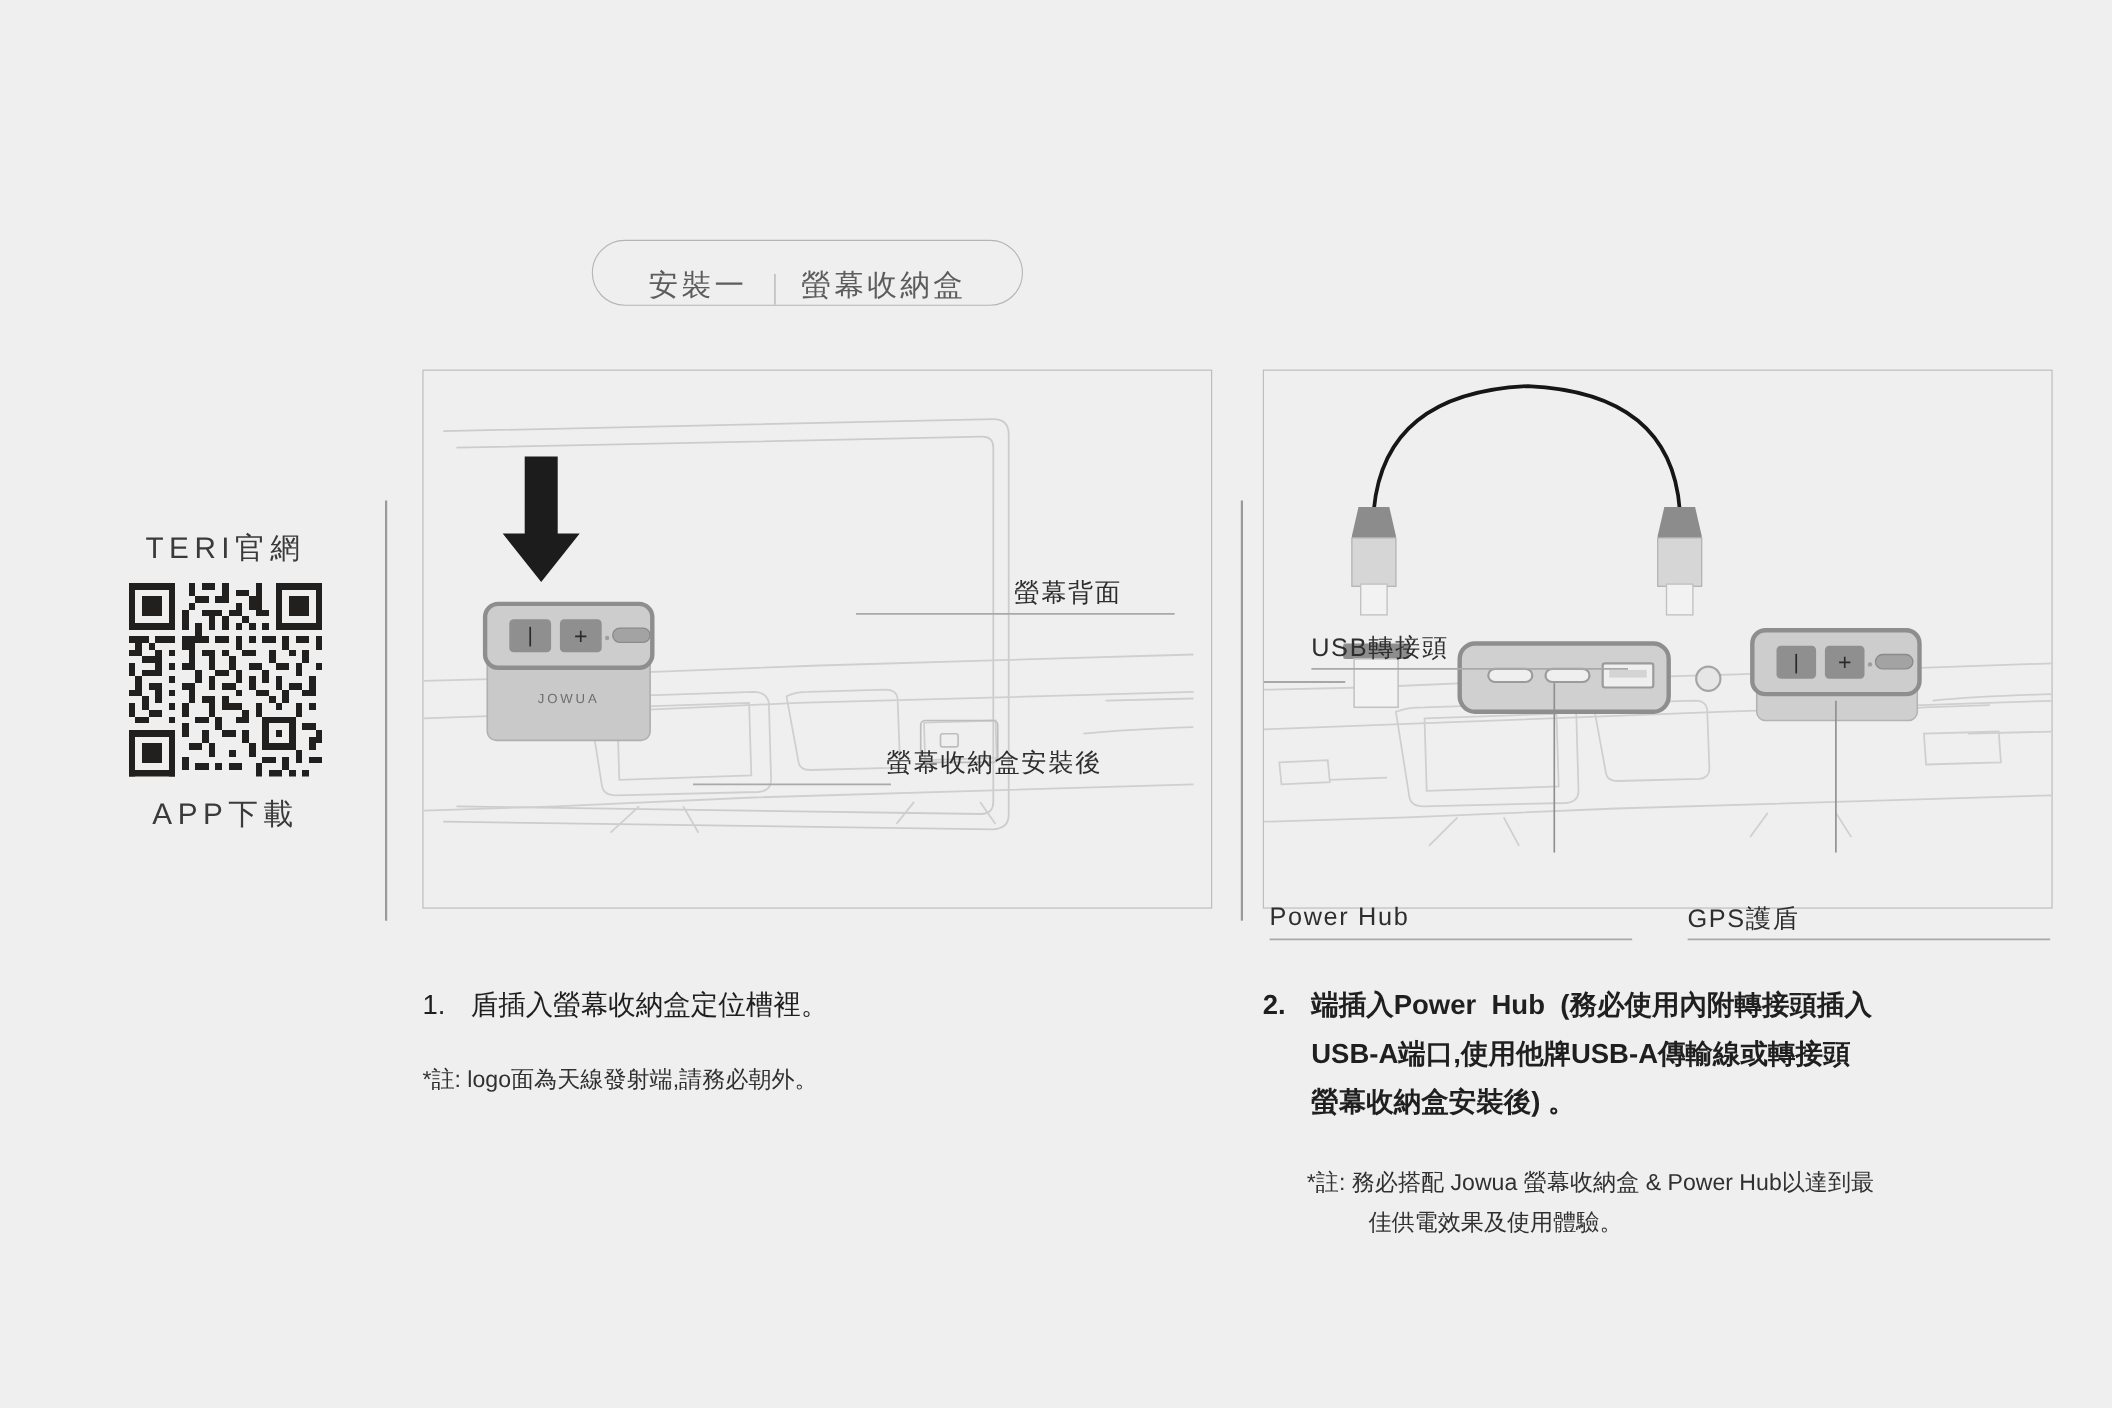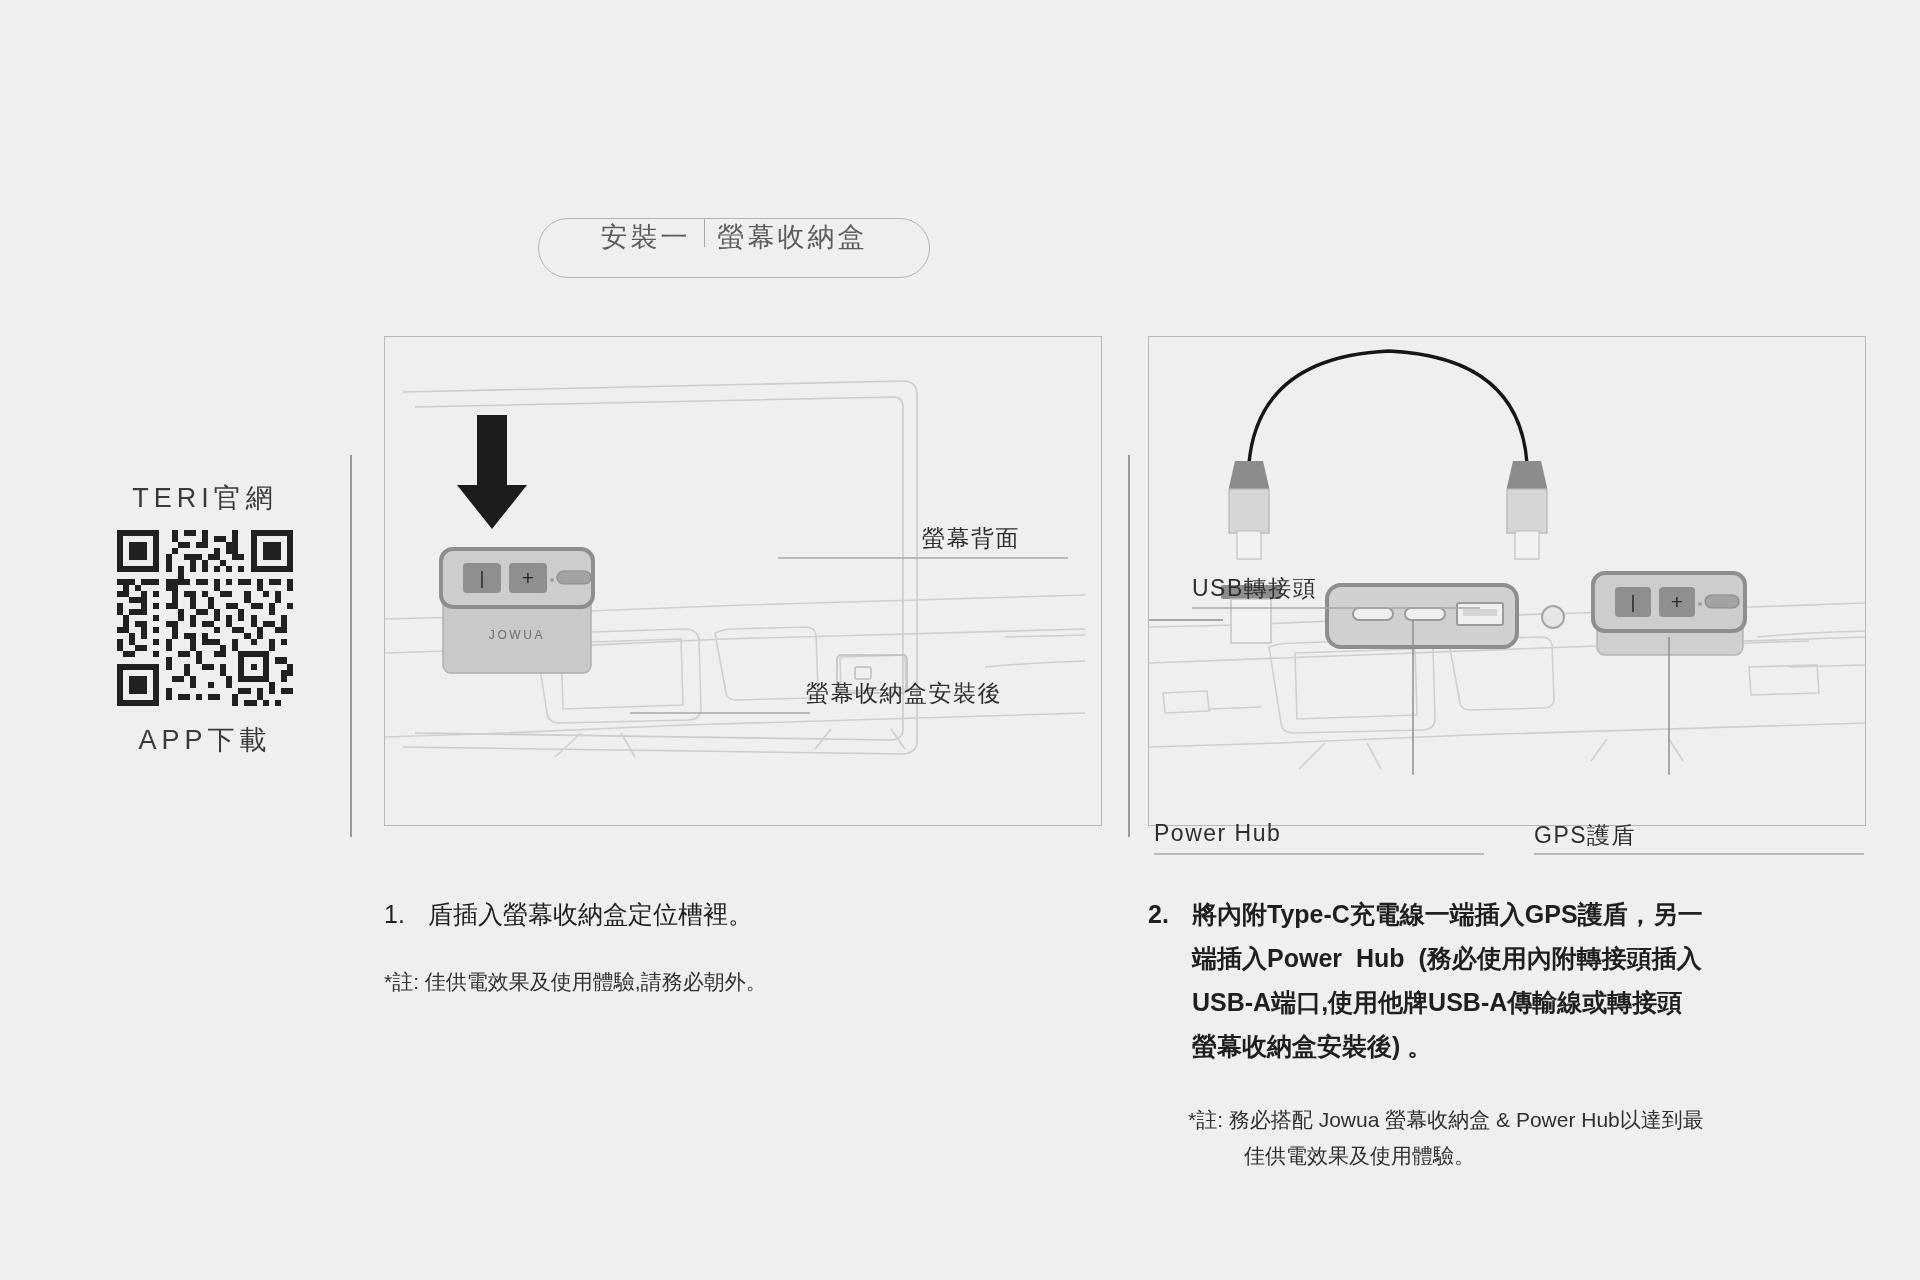--- a/index.html
+++ b/index.html
@@ -19,23 +19,23 @@
   
   .title-pill {
     position: absolute;
     left: 538px;
     top: 218px;
     width: 392px;
     height: 60px;
     border: 1.5px solid #b5b5b5;
     border-radius: 32px;
     display: flex;
-    align-items: flex-start;
+    align-items: flex-end;
     justify-content: center;
-    gap: 13px;
+    gap: 24px;
     box-sizing: border-box;
   }
   .title-pill .t-main,
   .title-pill .t-sub {
     font-size: 27px;
     letter-spacing: 3px;
     color: #5d5d5d;
   }
   .title-pill .t-div {
     width: 1px;
@@ -479,28 +479,27 @@
   <line x1="0" y1="2" x2="330" y2="2" stroke="#a9a9a9" stroke-width="1.6"></line>
 </svg>
 
 <div class="steps steps-left">
   <div class="step-row">
     <div class="step-num">1.</div>
     <div class="step-body">
       <div class="step-line">盾插入螢幕收納盒定位槽裡。</div>
     </div>
   </div>
-  <div class="note">*註: 佳供電效果及使用體驗,請務必朝外。</div>
+  <div class="note">*註: logo面為天線發射端,請務必朝外。</div>
 </div>
 
 <div class="steps steps-right">
   <div class="step-row">
     <div class="step-num">2.</div>
     <div class="step-body">
-      <div class="step-line">將內附Type-C充電線一端插入GPS護盾，另一</div>
       <div class="step-line">端插入Power  Hub  (務必使用內附轉接頭插入</div>
       <div class="step-line">USB-A端口,使用他牌USB-A傳輸線或轉接頭</div>
       <div class="step-line">螢幕收納盒安裝後) 。</div>
     </div>
   </div>
   <div class="note">*註: 務必搭配 Jowua 螢幕收納盒 &amp; Power Hub以達到最</div>
   <div class="note note-indent" style="margin-top:0;">佳供電效果及使用體驗。</div>
 </div>
 
 </body></html>

